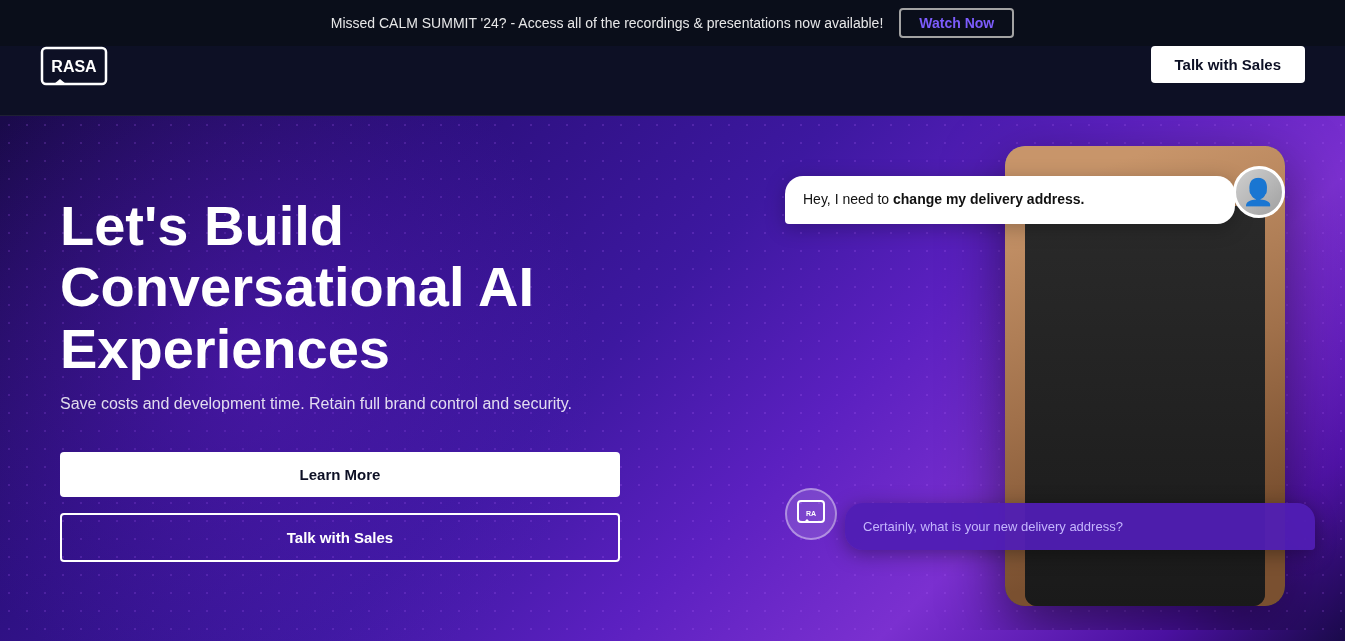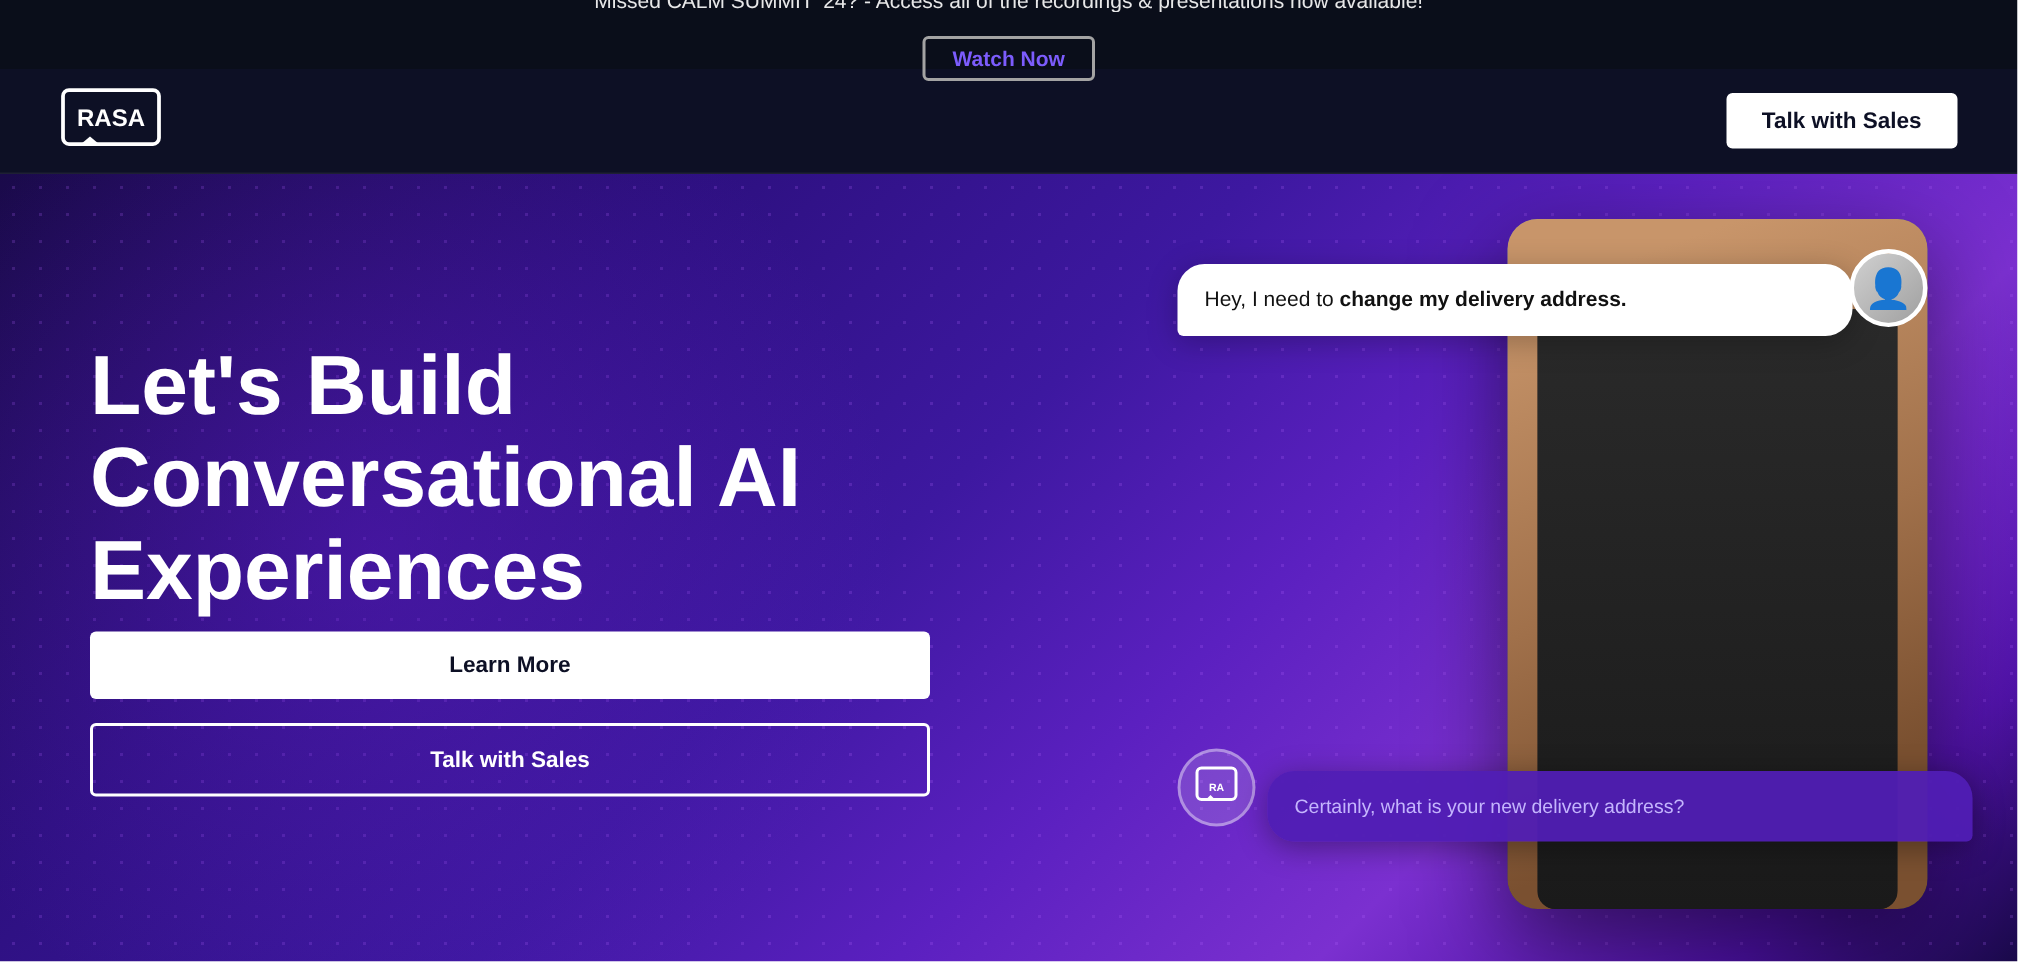--- a/index.html
+++ b/index.html
@@ -10,41 +10,40 @@
       background-color: #0a0e1a;
       color: #fff;
       text-align: center;
       padding: 0 20px;
       height: 46px;
       display: flex;
       align-items: center;
       justify-content: center;
       gap: 16px;
       font-size: 14px;
-      flex-direction: column;
     }
     .top-banner span { opacity: 0.9; }
     .watch-now-btn {
       border: 2px solid #a3a3a3;
       background: transparent;
       color: #7c5cfc;
       padding: 5px 18px;
       border-radius: 4px;
       cursor: pointer;
       font-size: 14px;
       font-weight: 600;
       white-space: nowrap;
     }
 
     
     nav {
       background-color: #0d1025;
       height: 70px;
       display: flex;
-      align-items: center;
+      align-items: flex-start;
       padding: 0 40px;
       gap: 0;
       border-bottom: 1px solid rgba(255,255,255,0.07);
     }
     .nav-logo {
       margin-right: 48px;
       flex-shrink: 0;
     }
     .nav-logo svg {
       width: 68px;
@@ -157,21 +156,21 @@
       font-size: 15px;
       font-weight: 600;
       cursor: pointer;
     }
 
     
     .hero-visual {
       position: absolute;
       right: 0;
       top: 0;
-      bottom: 0;
+      bottom: 11px;
       width: 600px;
       z-index: 2;
       overflow: hidden;
     }
 
     
     .phone-area {
       position: absolute;
       top: 30px;
       right: 60px;
@@ -311,20 +310,21 @@
 
   <button class="talk-sales-btn">Talk with Sales</button>
 </nav>
 
 <section class="hero">
 
   <div class="hero-glow-right"></div>
 
   <div class="hero-content">
     <h1 class="hero-title">Let's Build Conversational AI Experiences</h1>
+    <p class="hero-subtitle">Save costs and development time. Retain full brand control and security.</p>
     <div class="hero-buttons">
       <button class="btn-learn-more">Learn More</button>
       <button class="btn-talk-sales-hero">Talk with Sales</button>
     </div>
   </div>
 
   <div class="hero-visual">
 
     <div class="chat-bubble-user">
       <span>Hey, I need to </span><strong>change my delivery address.</strong>

